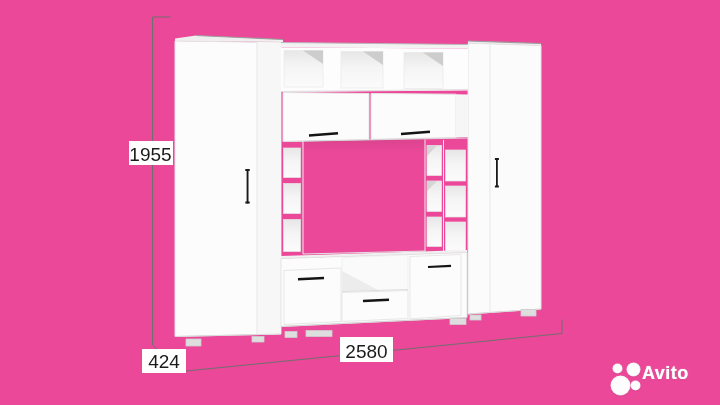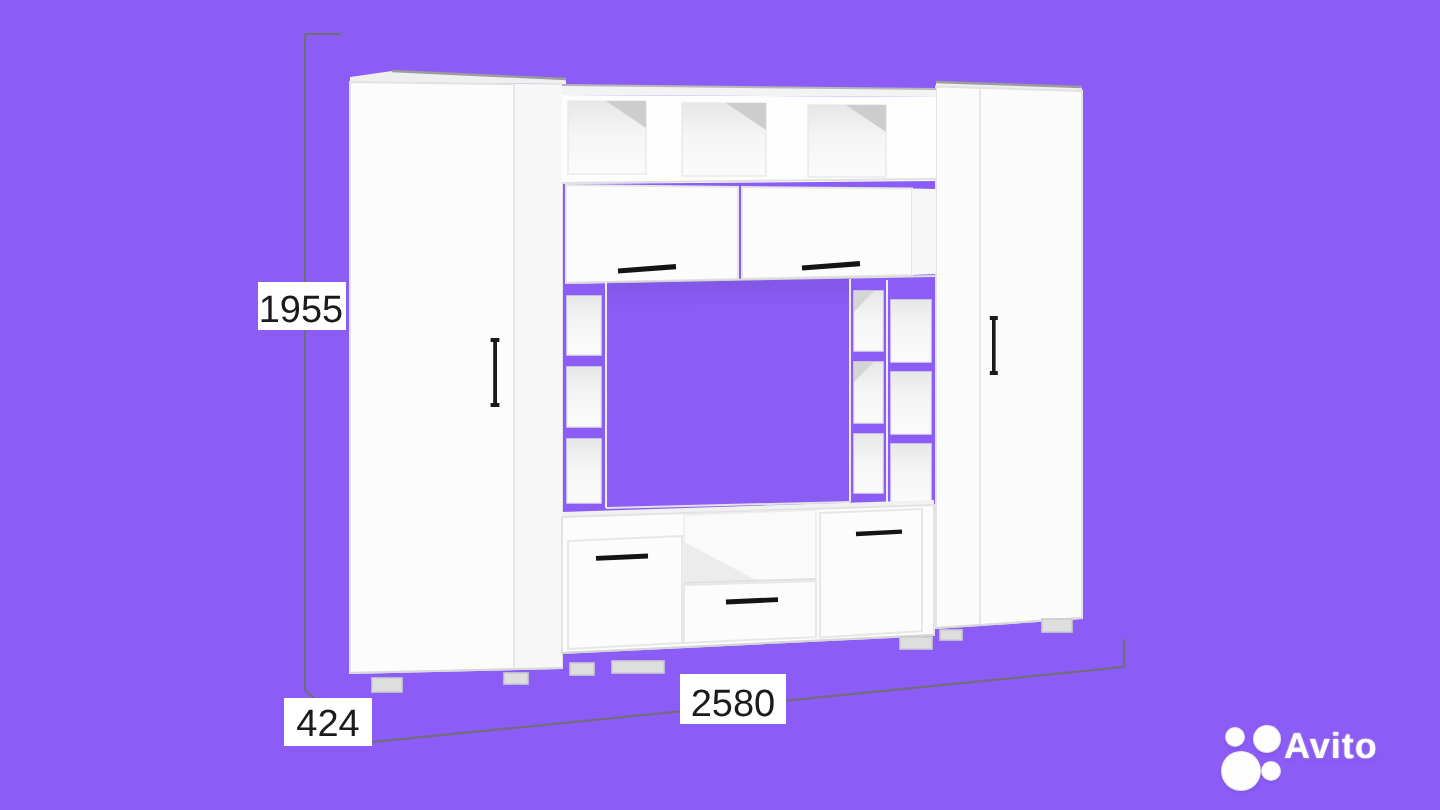--- a/index.html
+++ b/index.html
@@ -1,16 +1,16 @@
 <!DOCTYPE html>
 <html><head>
 <meta charset="utf-8">
 <style>
   html,body{margin:0;padding:0;background:#fff;}
-  .stage{position:relative;width:720px;height:405px;background:#8b5cf6;overflow:hidden;
+  .stage{position:relative;width:720px;height:405px;background:#ec4899;overflow:hidden;
          font-family:"Liberation Sans",sans-serif;}
   .stage svg{position:absolute;left:0;top:0;}
   .dim-text{font-family:"Liberation Sans",sans-serif;font-size:19px;fill:#1b1b1b;}
   
   .watermark{position:absolute;right:11px;bottom:4px;width:100px;height:42px;}
   .wm-circles{position:absolute;left:0;top:0;width:36px;height:40px;}
   .wm-c{position:absolute;border-radius:50%;background:#fdfdfd;
         box-shadow:0 1px 2px rgba(0,0,0,0.10), 0 0 0 0.5px #efefef;}
   .wm-c.big{left:2px;top:17px;width:19px;height:19px;}
   .wm-c.tl{left:4px;top:5px;width:9px;height:9px;}

